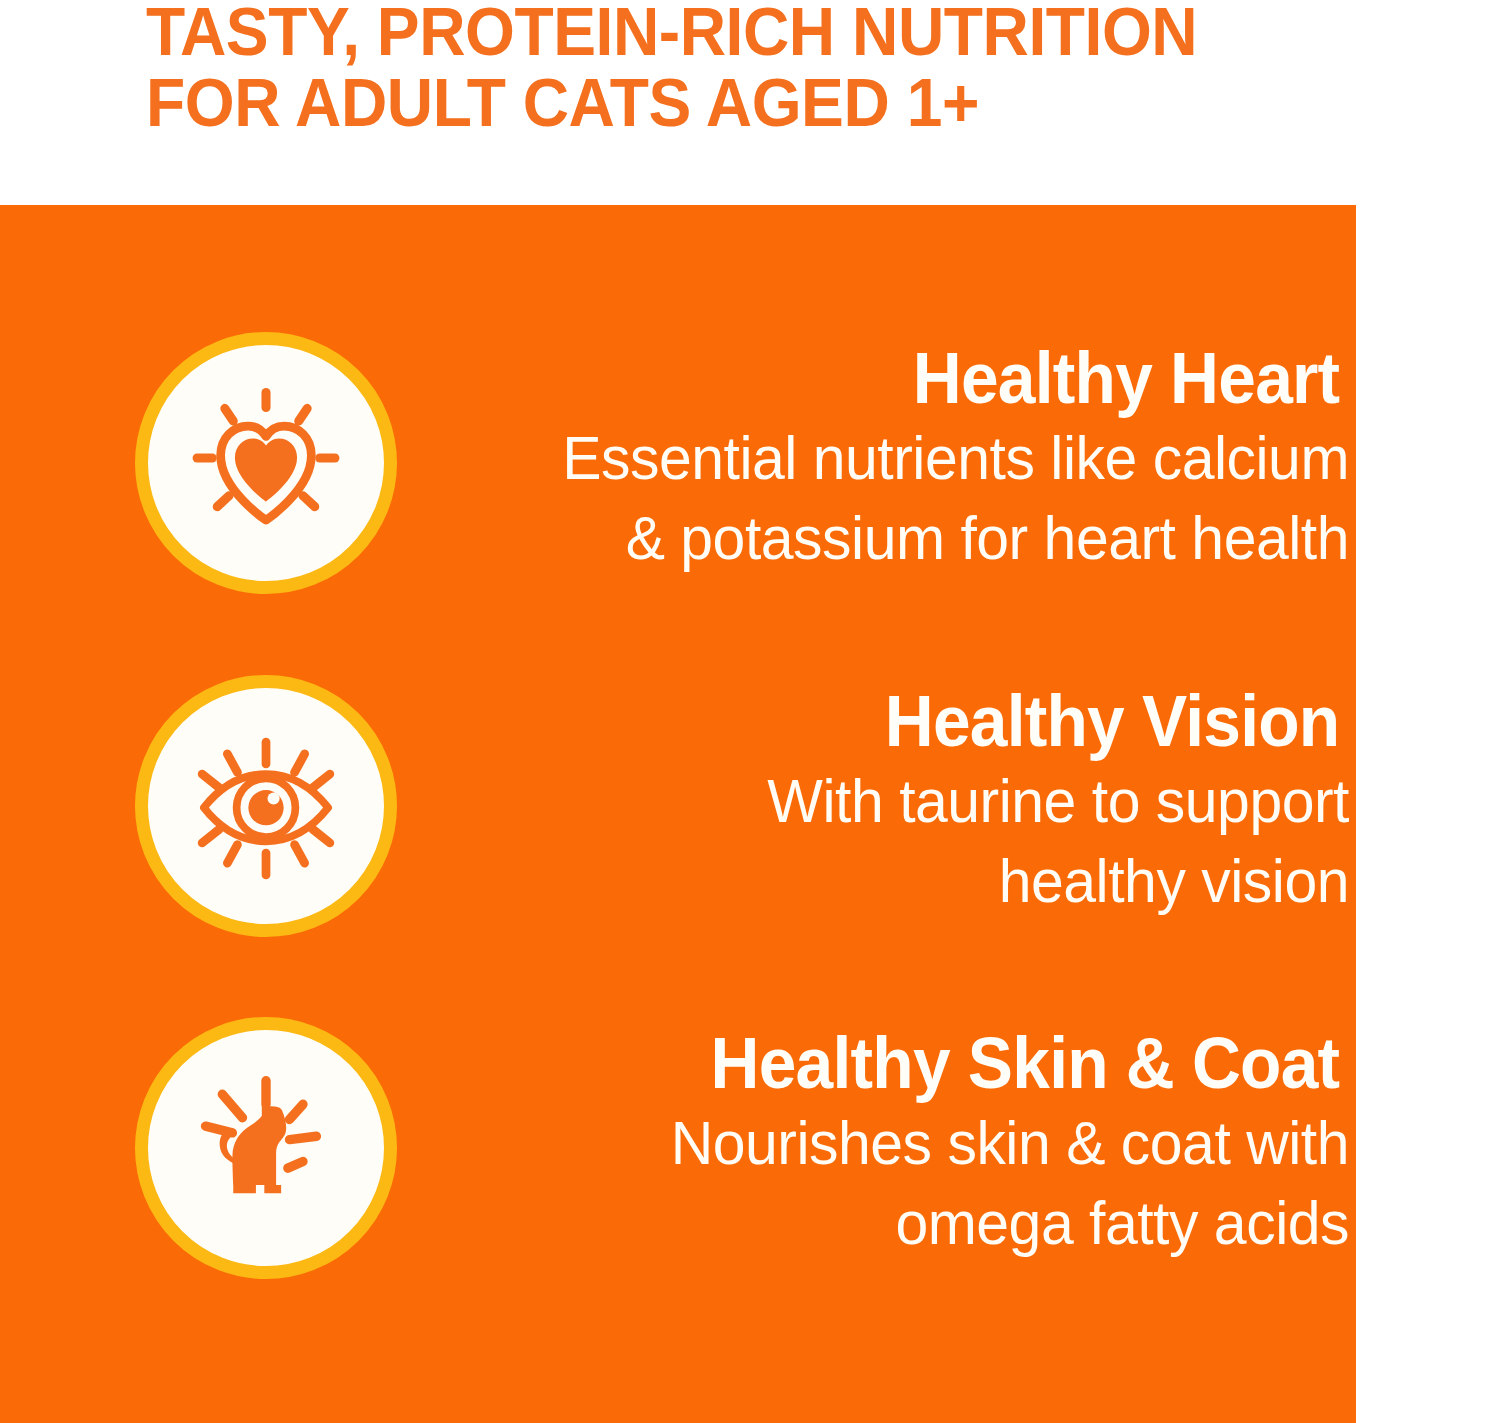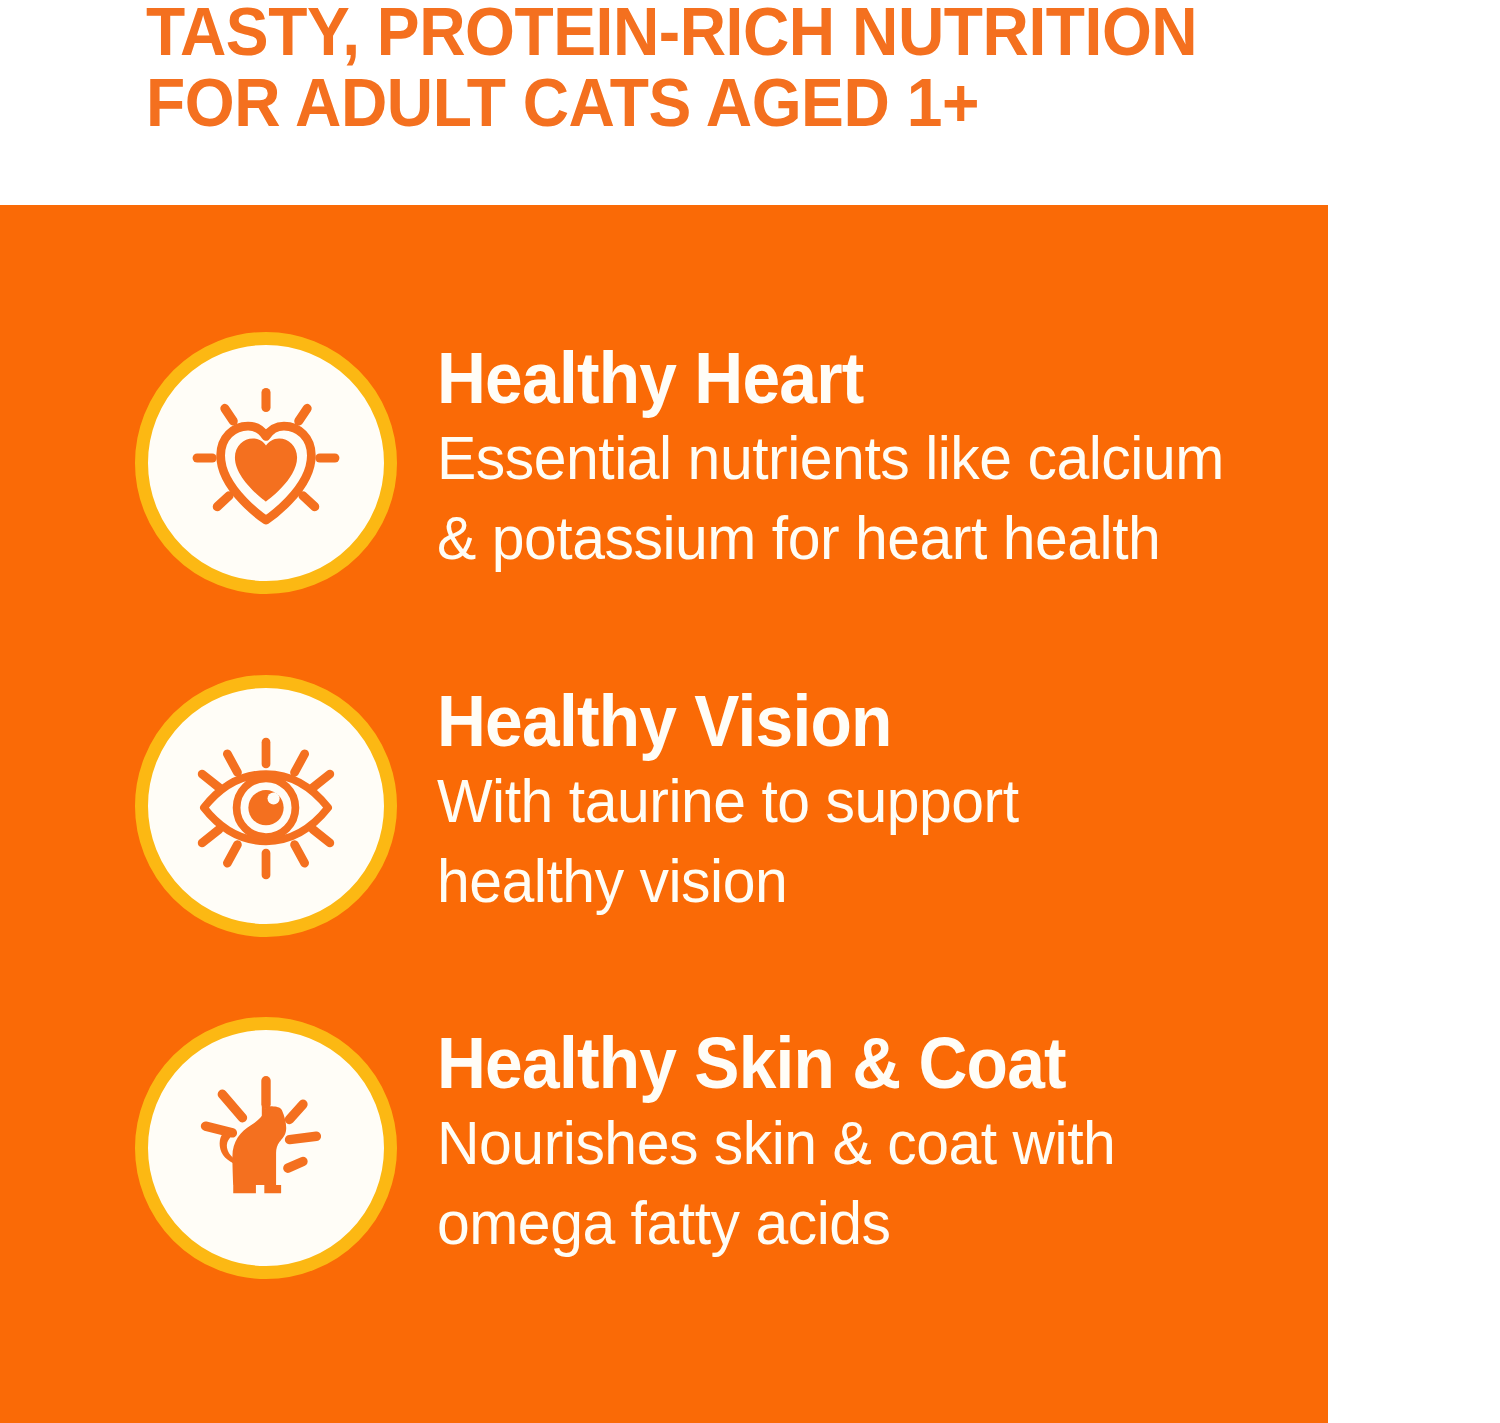--- a/index.html
+++ b/index.html
@@ -10,20 +10,21 @@
   body {
     font-family: "Liberation Sans", sans-serif;
     -webkit-font-smoothing: antialiased;
   }
   #page {
     position: relative;
     width: 1328px;
     height: 1423px;
     overflow: hidden;
     background: #14532d;
+    padding-left: 28px;
   }
 
   
   .header {
     position: absolute;
     left: 0;
     top: 0;
     width: 1500px;
     height: 205px;
     background: #ffffff;
@@ -84,20 +85,21 @@
     width: 168px;
     height: 168px;
     display: block;
   }
 
   .benefit-text {
     position: absolute;
     left: 437px;
     top: 8px;
     width: 960px;
+    text-align: right;
   }
   .benefit-title {
     color: #FFFDF7;
     font-weight: bold;
     font-size: 72px;
     line-height: 76px;
     letter-spacing: -0.8px;
     transform: scaleX(0.94);
     transform-origin: left center;
     white-space: nowrap;

